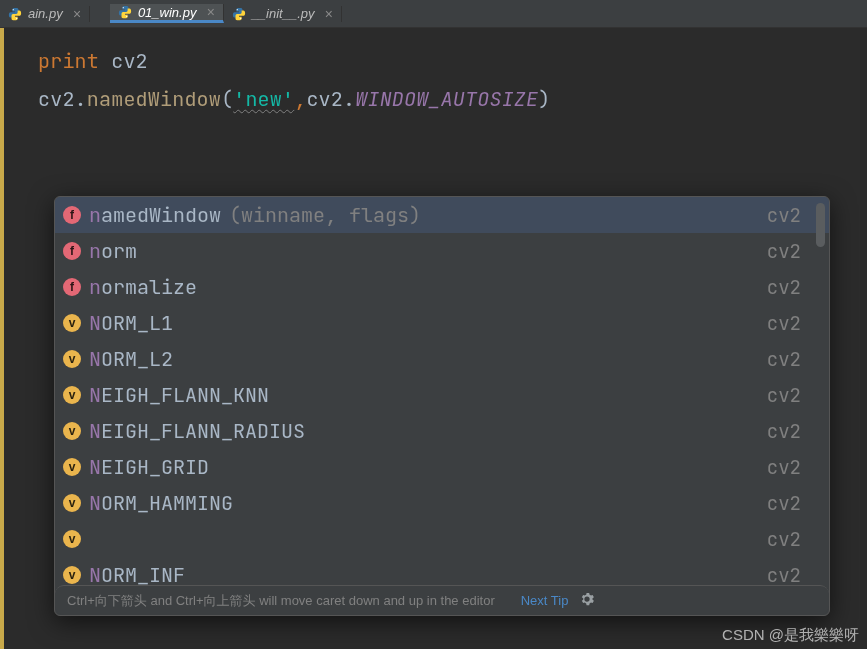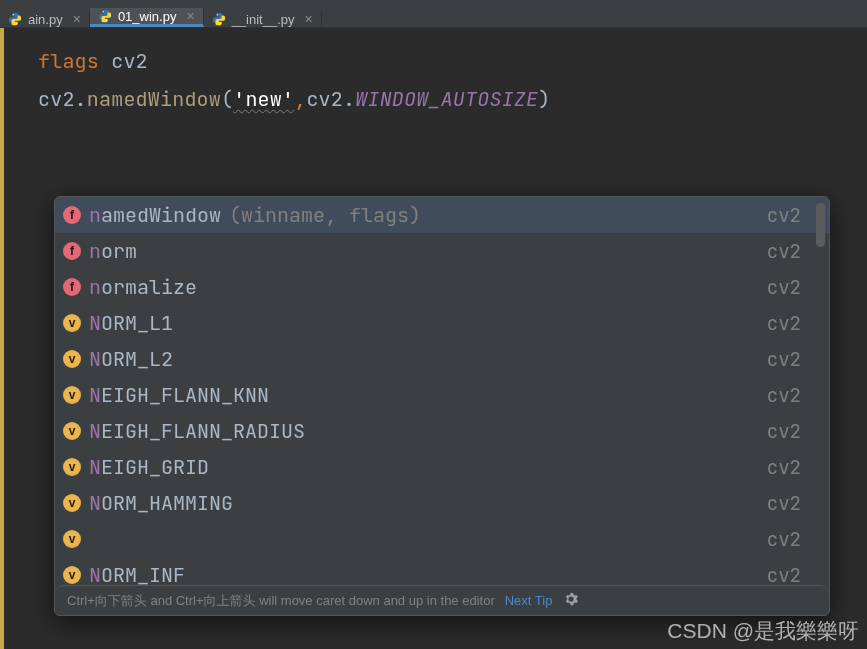--- a/index.html
+++ b/index.html
@@ -10,38 +10,40 @@
       color: #a9b7c6;
       width: 867px;
       height: 649px;
       overflow: hidden;
       position: relative;
     }
     .tab-bar {
       background: #3c3f41;
       height: 28px;
       display: flex;
-      align-items: flex-end;
+      align-items: center;
       border-bottom: 1px solid #323232;
+      font-style: italic;
     }
     .tab {
       display: flex;
       align-items: center;
       padding: 0 8px;
       gap: 6px;
       border-right: 1px solid #323232;
       color: #bbbbbb;
       font-size: 13px;
       font-family: -apple-system, "Segoe UI", sans-serif;
       cursor: pointer;
     }
     .tab.active {
       background: #4e5254;
       border-bottom: 3px solid #4a88c7;
       color: #ffffff;
+      margin-left: 20px;
     }
     .tab .py-icon {
       width: 14px; height: 14px;
       display: inline-flex;
       align-items: center;
       justify-content: center;
     }
     .tab .close {
       color: #8a8a8a;
       font-size: 14px;
@@ -57,21 +59,21 @@
       padding: 14px 0 0 38px;
       font-size: 20px;
       line-height: 38px;
       letter-spacing: 0.2px;
     }
     .kw { color: #cc7832; }
     .mod { color: #a9b7c6; }
     .dot { color: #a9b7c6; }
     .fn { color: #b09d79; }
     .paren { color: #a9b7c6; }
-    .str { color: #ffffff; }
+    .str { color: #14b8a6; }
     .const { color: #9876aa; font-style: italic; }
     .dunder { color: #b200b2; }
     .cur-line-hl {
       background: #323232;
       display: inline-block;
       padding-right: 2px;
     }
     .typo-underline {
       text-decoration: underline wavy #808080 1px;
       text-underline-offset: 3px;
@@ -170,27 +172,27 @@
       background: #3c3f41;
       display: flex;
       align-items: center;
       padding: 0 12px;
       font-size: 13px;
       font-family: -apple-system, "Segoe UI", sans-serif;
       color: #808080;
       gap: 6px;
       border-radius: 9px;
     }
-    .completion-footer .link { color: #4a88c7; cursor: pointer; margin-left: 4px;}
+    .completion-footer .link { color: #4a88c7; cursor: pointer; margin-left: 20px;}
     .gear { margin-left: 6px; color:#9aa0a3;}
     .watermark {
       position: absolute;
       right: 8px; bottom: 4px;
       color: #c9c9c9;
-      font-size: 21px;
+      font-size: 15px;
       font-family: "Microsoft YaHei", sans-serif;
       opacity: 0.85;
       pointer-events: none;
     }
   </style>
 </head>
 <body>
 
 <div class="tab-bar">
   <div class="tab">
@@ -227,21 +229,21 @@
         </svg>
     </span>
     <span>__init__.py</span>
     <span class="close">×</span>
   </div>
 </div>
 
 <div class="gutter-stub"></div>
 
 <div class="editor">
-  <div><span class="kw">flags</span> <span class="mod">cv2</span></div>
+  <div><span class="kw">print</span> <span class="mod">cv2</span></div>
   <div><span>cv2</span><span class="dot">.</span><span class="fn">namedWindow</span><span class="paren">(</span><span class="str typo-underline">'new'</span><span style="color:#cc7832">,</span><span>cv2</span><span class="dot">.</span><span class="const">WINDOW_AUTOSIZE</span><span class="paren">)</span></div>
 </div>
 
 <div class="completion">
   <div class="completion-list" id="completion-list">
       <div class="item selected">
         <span class="kind-badge kind-f">f</span>
         <span class="name"><span class="match">n</span>amedWindow</span>
         <span class="sig">(winname, flags)</span>
         <span class="origin">cv2</span>

